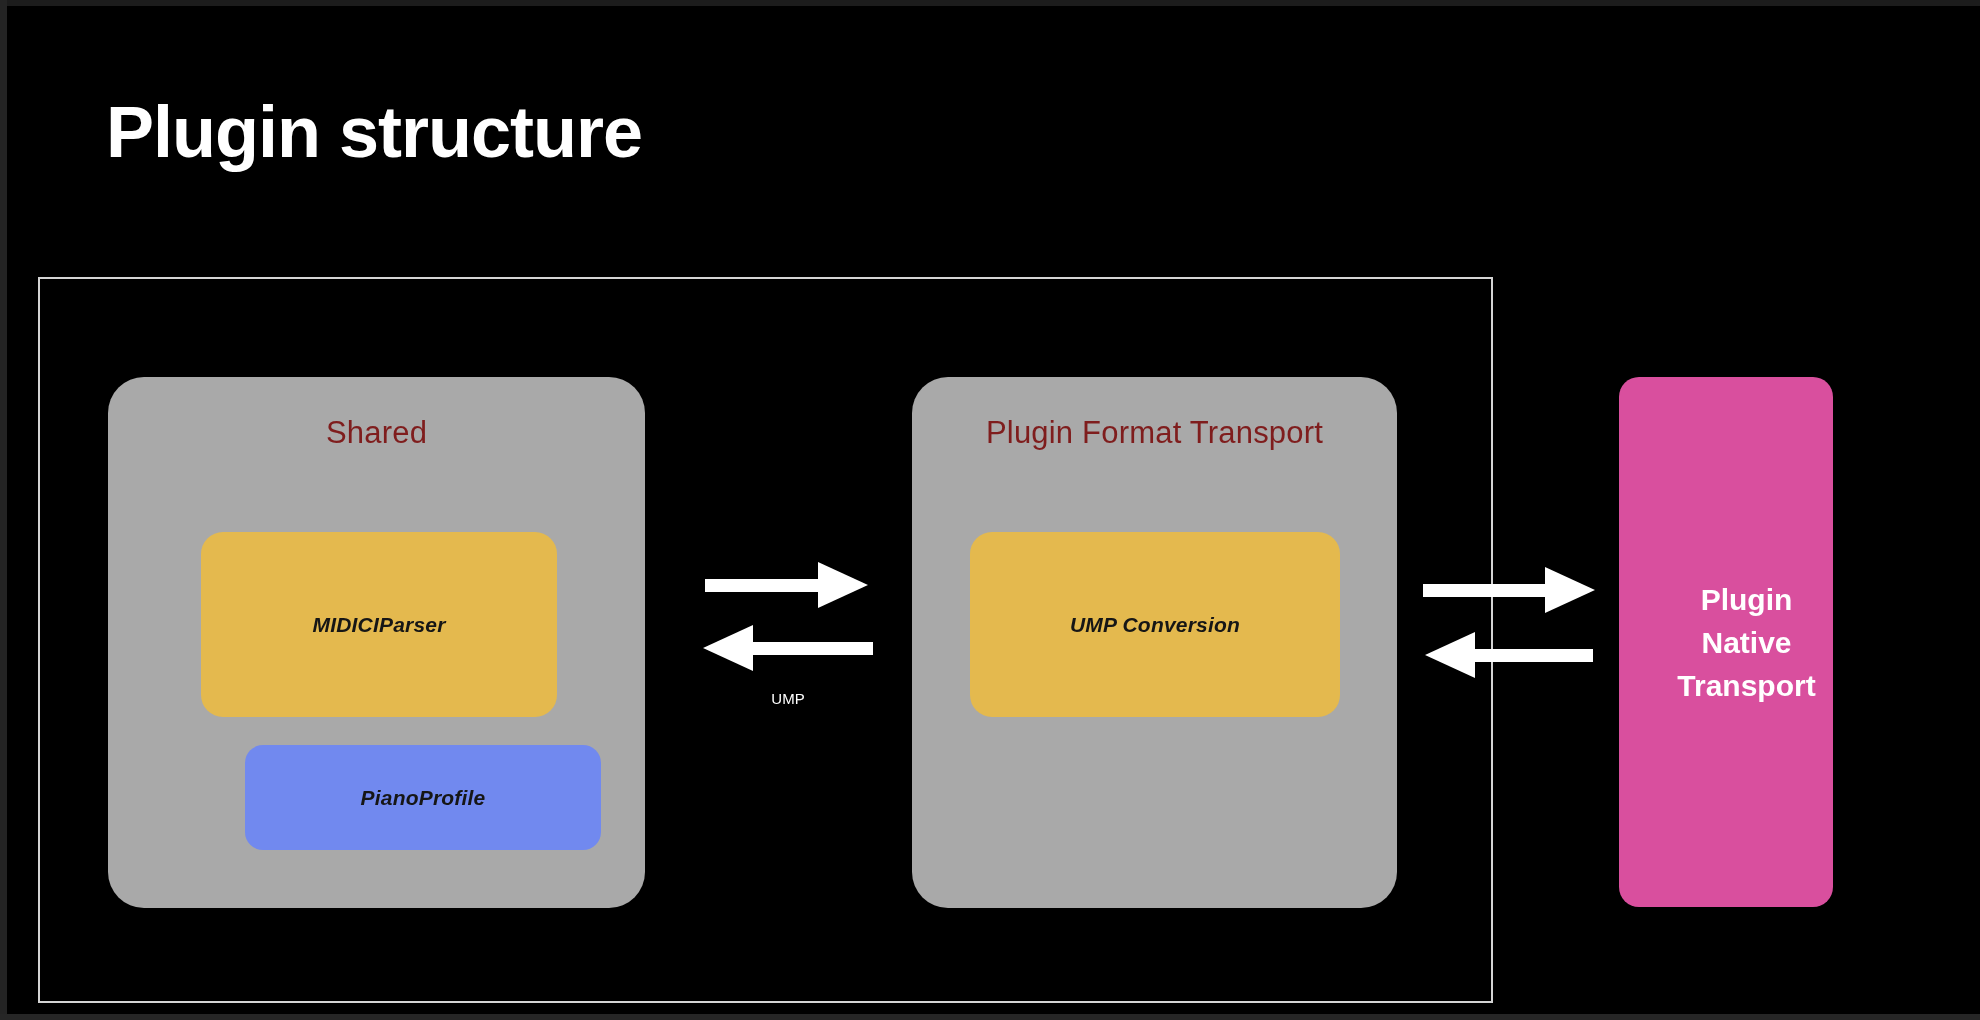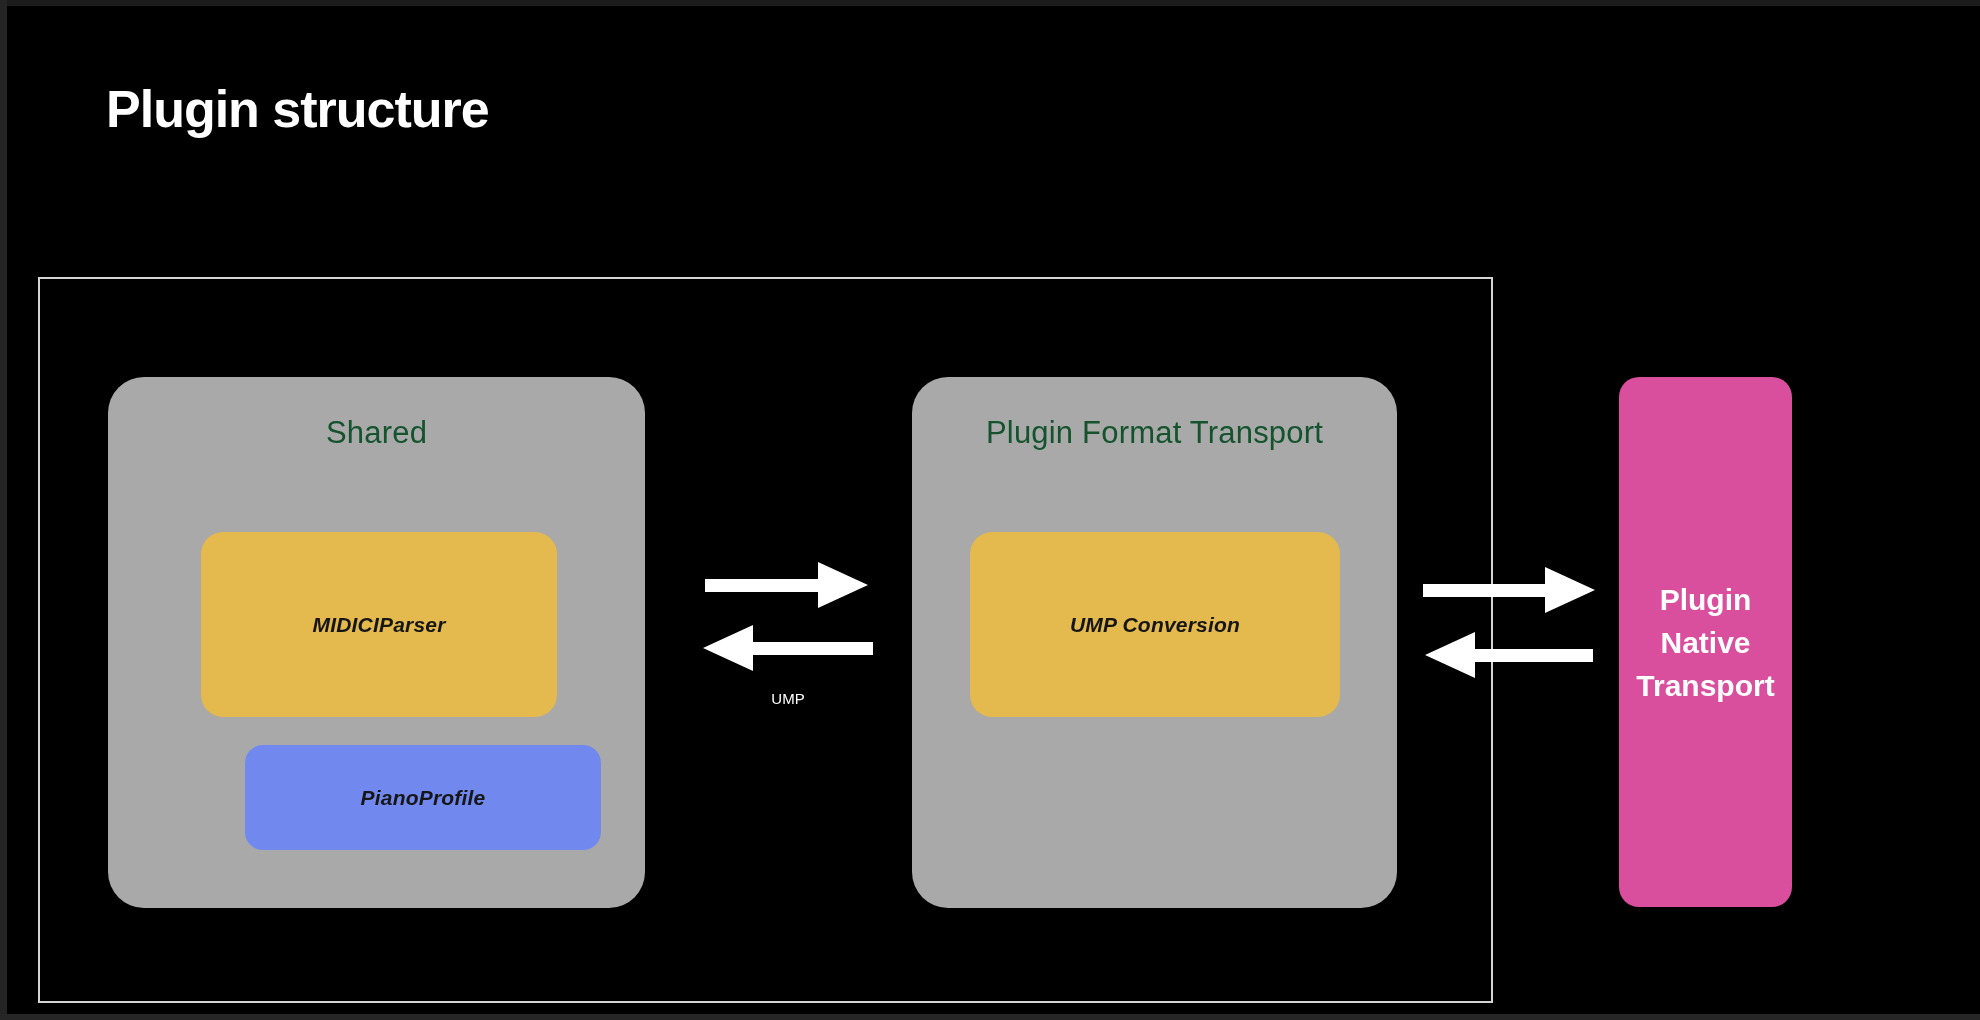--- a/index.html
+++ b/index.html
@@ -18,21 +18,21 @@
   
   .edge-left   { position:absolute; left:0; top:0; width:7px; height:1020px; background:#242424; }
   .edge-top    { position:absolute; left:0; top:0; width:1980px; height:6px; background:#1c1c1c; }
   .edge-bottom { position:absolute; left:0; bottom:0; width:1980px; height:6px; background:#262626; }
 
   .slide-title {
     position: absolute;
     left: 106px;
     top: 48px;
     color: #ffffff;
-    font-size: 52px;
+    font-size: 72px;
     font-weight: 700;
     letter-spacing: -1px;
     line-height: 1.0;
     white-space: nowrap;
   }
 
   .host-container {
     position: absolute;
     left: 38px;
     top: 277px;
@@ -47,21 +47,21 @@
     position: absolute;
     background: #a9a9a9;
     border-radius: 36px;
   }
   .group-box .group-label {
     position: absolute;
     top: 38px;
     left: 0;
     width: 100%;
     text-align: center;
-    color: #14532d;
+    color: #7f1d1d;
     font-size: 31px;
     font-weight: 500;
     letter-spacing: 0.2px;
   }
   .group-shared {
     left: 108px;
     top: 377px;
     width: 537px;
     height: 531px;
   }
@@ -100,20 +100,21 @@
     background: #d94f9e;
     border-radius: 20px;
     display: flex;
     align-items: center;
     justify-content: center;
     text-align: center;
     color: #ffffff;
     font-size: 30px;
     font-weight: 700;
     line-height: 43px;
+    padding-left: 41px;
   }
 
   
   .arrow {
     position: absolute;
     height: 46px;
     display: flex;
     align-items: center;
   }
   .arrow .shaft {

